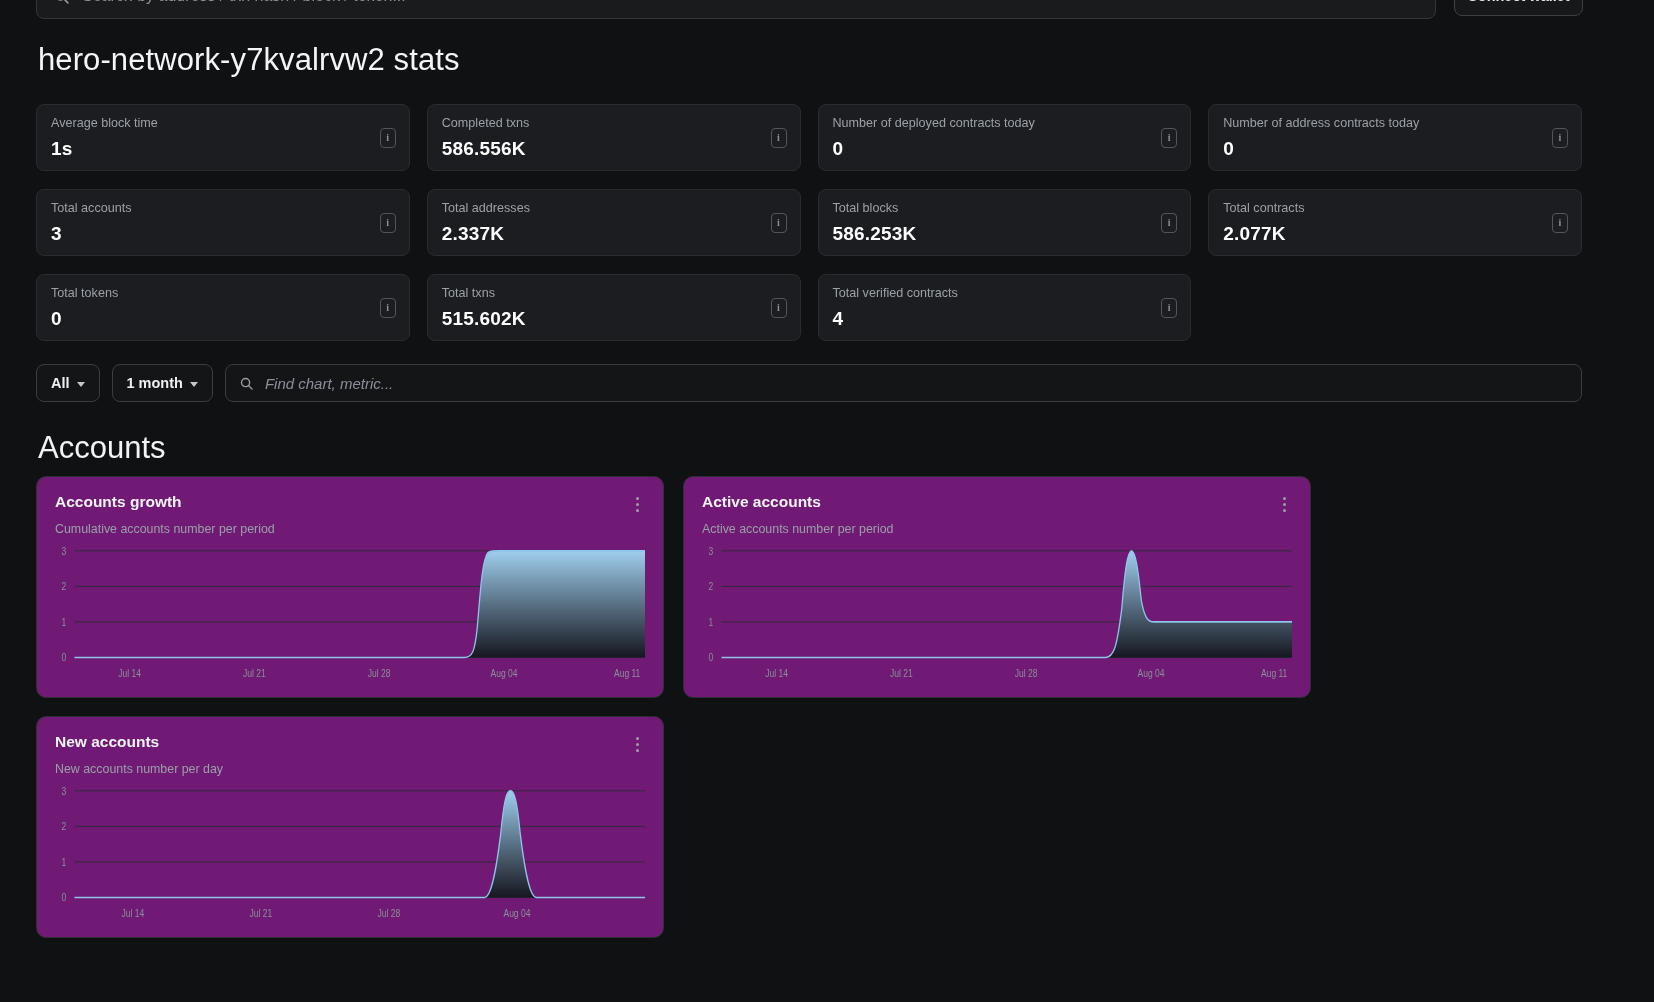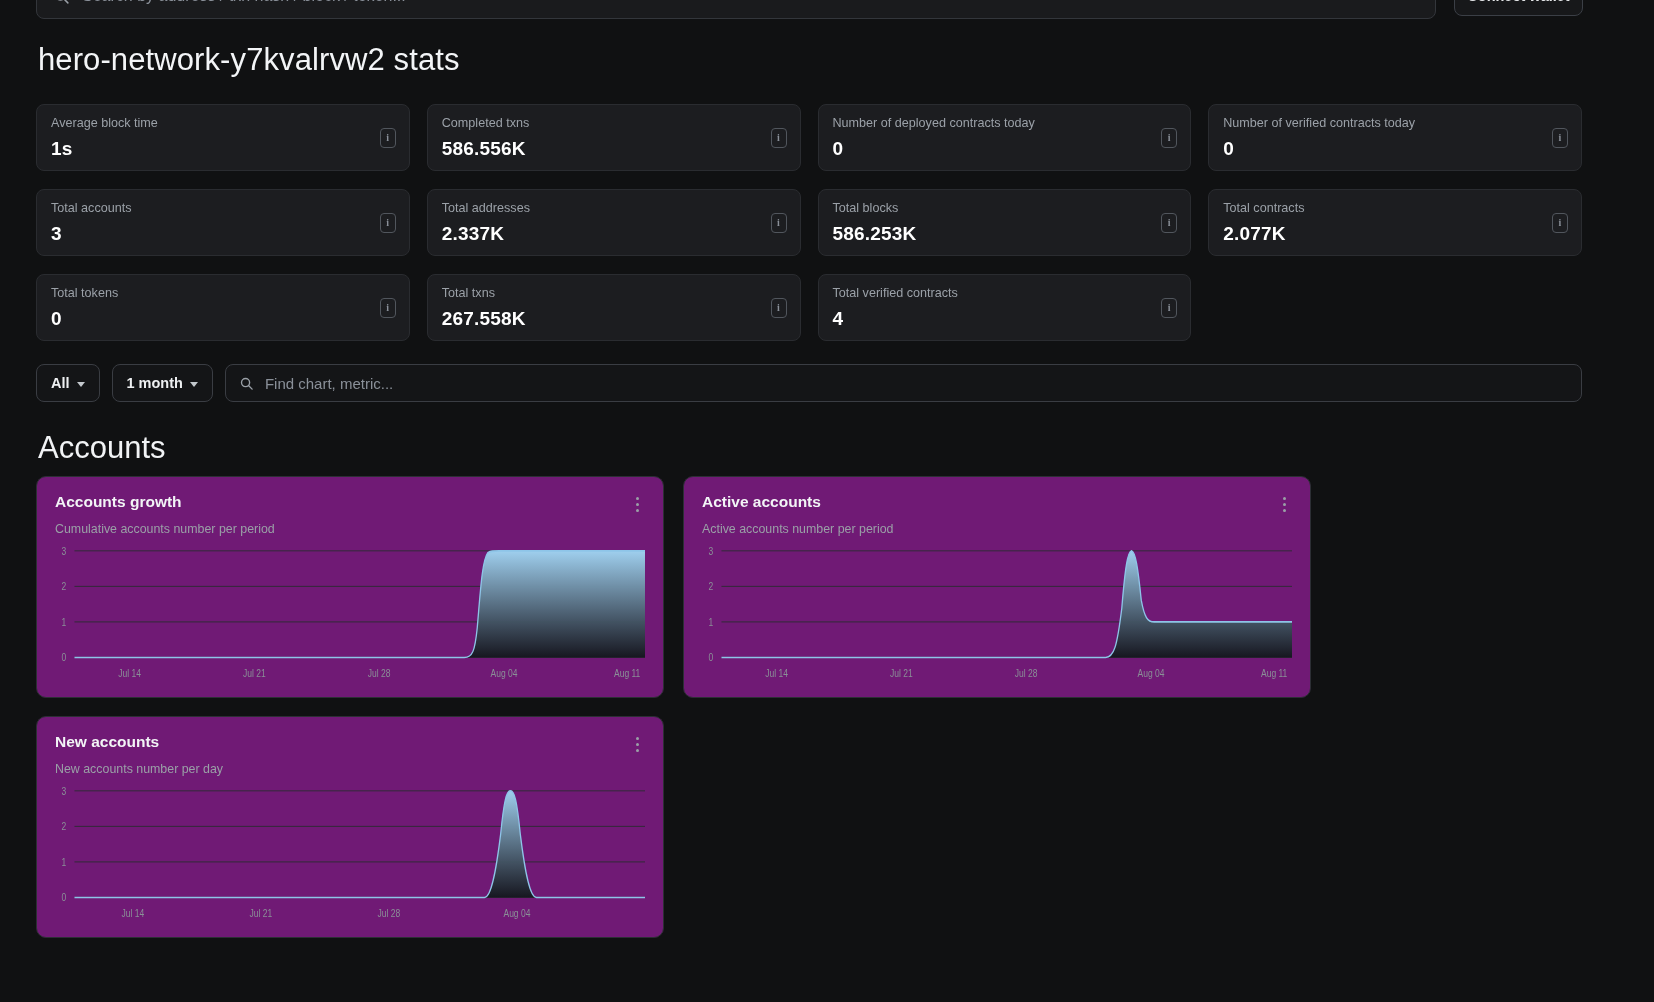--- a/index.html
+++ b/index.html
@@ -81,21 +81,21 @@
     display: flex; align-items: center; gap: 7px;
     font-size: 14.5px; font-weight: 700; color: #edeff1;
   }
   .chev { width: 0; height: 0; border-left: 4.5px solid transparent; border-right: 4.5px solid transparent; border-top: 5px solid #c3c8cd; margin-top:2px; }
   .find-wrap {
     flex: 1 1 auto; height: 38px;
     border: 1px solid #3a3d43; border-radius: 8px;
     background: #141517;
     display: flex; align-items: center; gap: 11px; padding: 0 13px;
   }
-  .find-wrap .ph { color: #8a9099; font-size: 15px; }
+  .find-wrap .ph { color: #8a9099; font-size: 15px; font-style: italic; }
 
   
   .section-title {
     position: absolute; top: 430px; left: 38px;
     font-size: 31px; color: #f1f3f5; font-weight: 400;
   }
 
   
   .charts { position: absolute; top: 476px; left: 36px; width: 1546px; }
   .chart-row { display: flex; gap: 19px; margin-bottom: 18px; }
@@ -147,21 +147,21 @@
       <div class="stat-label">Completed txns</div>
       <div class="stat-value">586.556K</div>
       <div class="info-badge">i</div>
     </div>
     <div class="stat-card">
       <div class="stat-label">Number of deployed contracts today</div>
       <div class="stat-value">0</div>
       <div class="info-badge">i</div>
     </div>
     <div class="stat-card">
-      <div class="stat-label">Number of verified contracts today</div>
+      <div class="stat-label">Number of address contracts today</div>
       <div class="stat-value">0</div>
       <div class="info-badge">i</div>
     </div>
     <div class="stat-card">
       <div class="stat-label">Total accounts</div>
       <div class="stat-value">3</div>
       <div class="info-badge">i</div>
     </div>
     <div class="stat-card">
       <div class="stat-label">Total addresses</div>
@@ -178,21 +178,21 @@
       <div class="stat-value">2.077K</div>
       <div class="info-badge">i</div>
     </div>
     <div class="stat-card">
       <div class="stat-label">Total tokens</div>
       <div class="stat-value">0</div>
       <div class="info-badge">i</div>
     </div>
     <div class="stat-card">
       <div class="stat-label">Total txns</div>
-      <div class="stat-value">267.558K</div>
+      <div class="stat-value">515.602K</div>
       <div class="info-badge">i</div>
     </div>
     <div class="stat-card">
       <div class="stat-label">Total verified contracts</div>
       <div class="stat-value">4</div>
       <div class="info-badge">i</div>
     </div>
   </div>
 
   <div class="filters">

